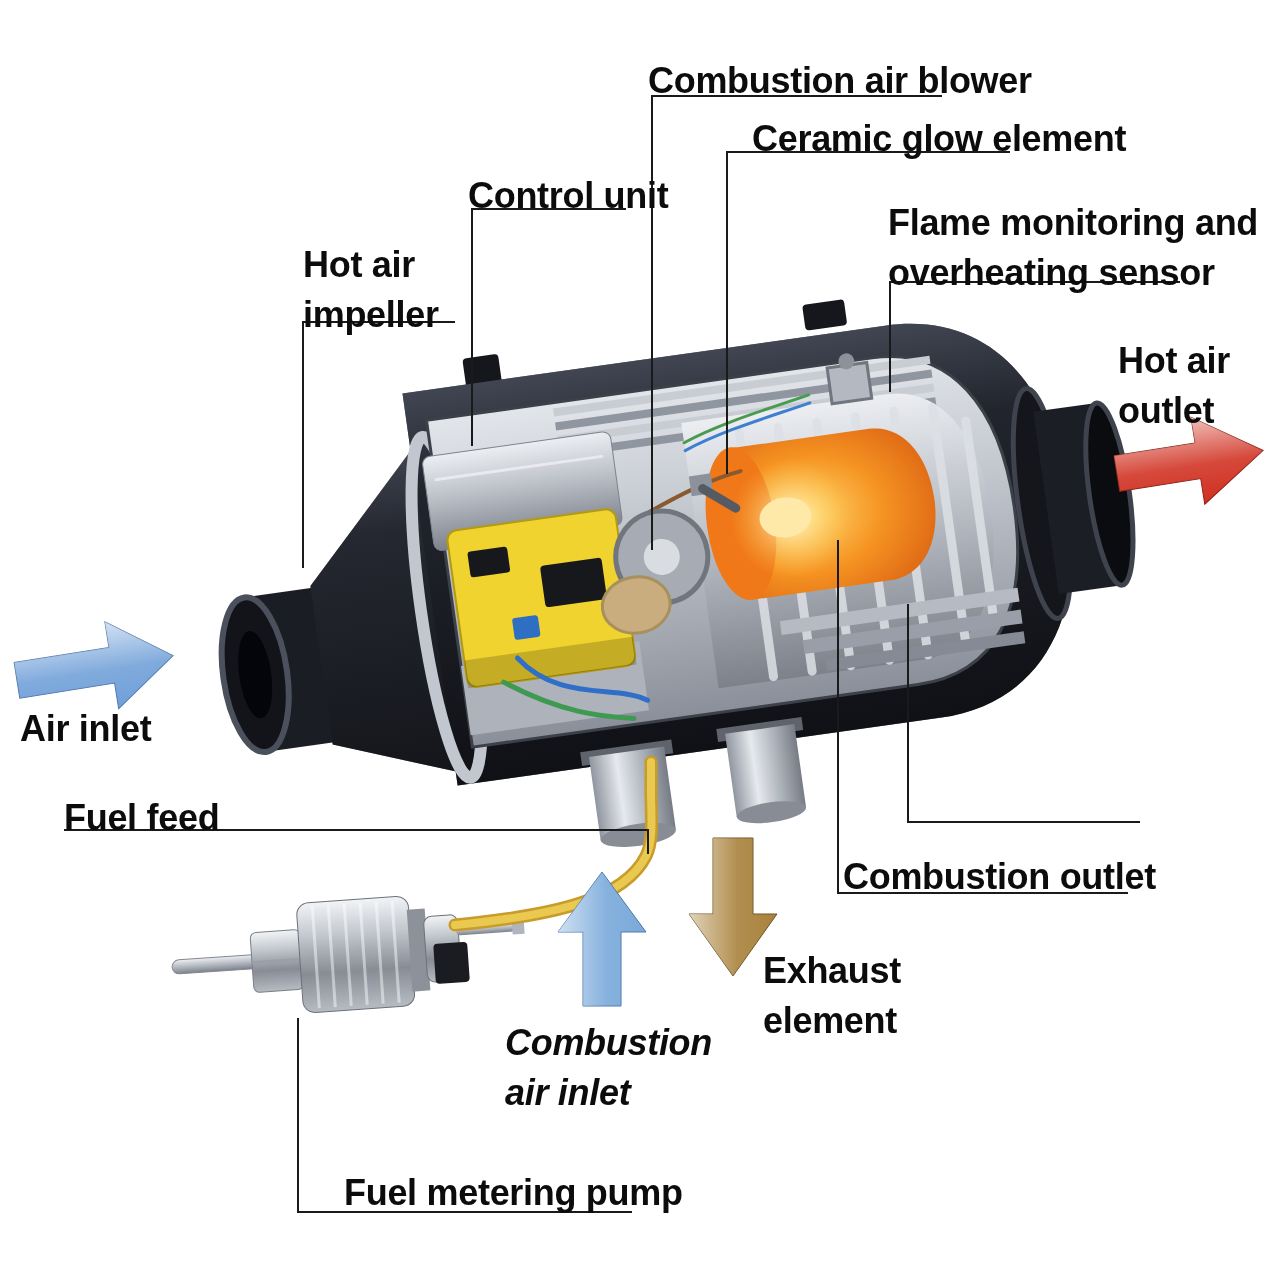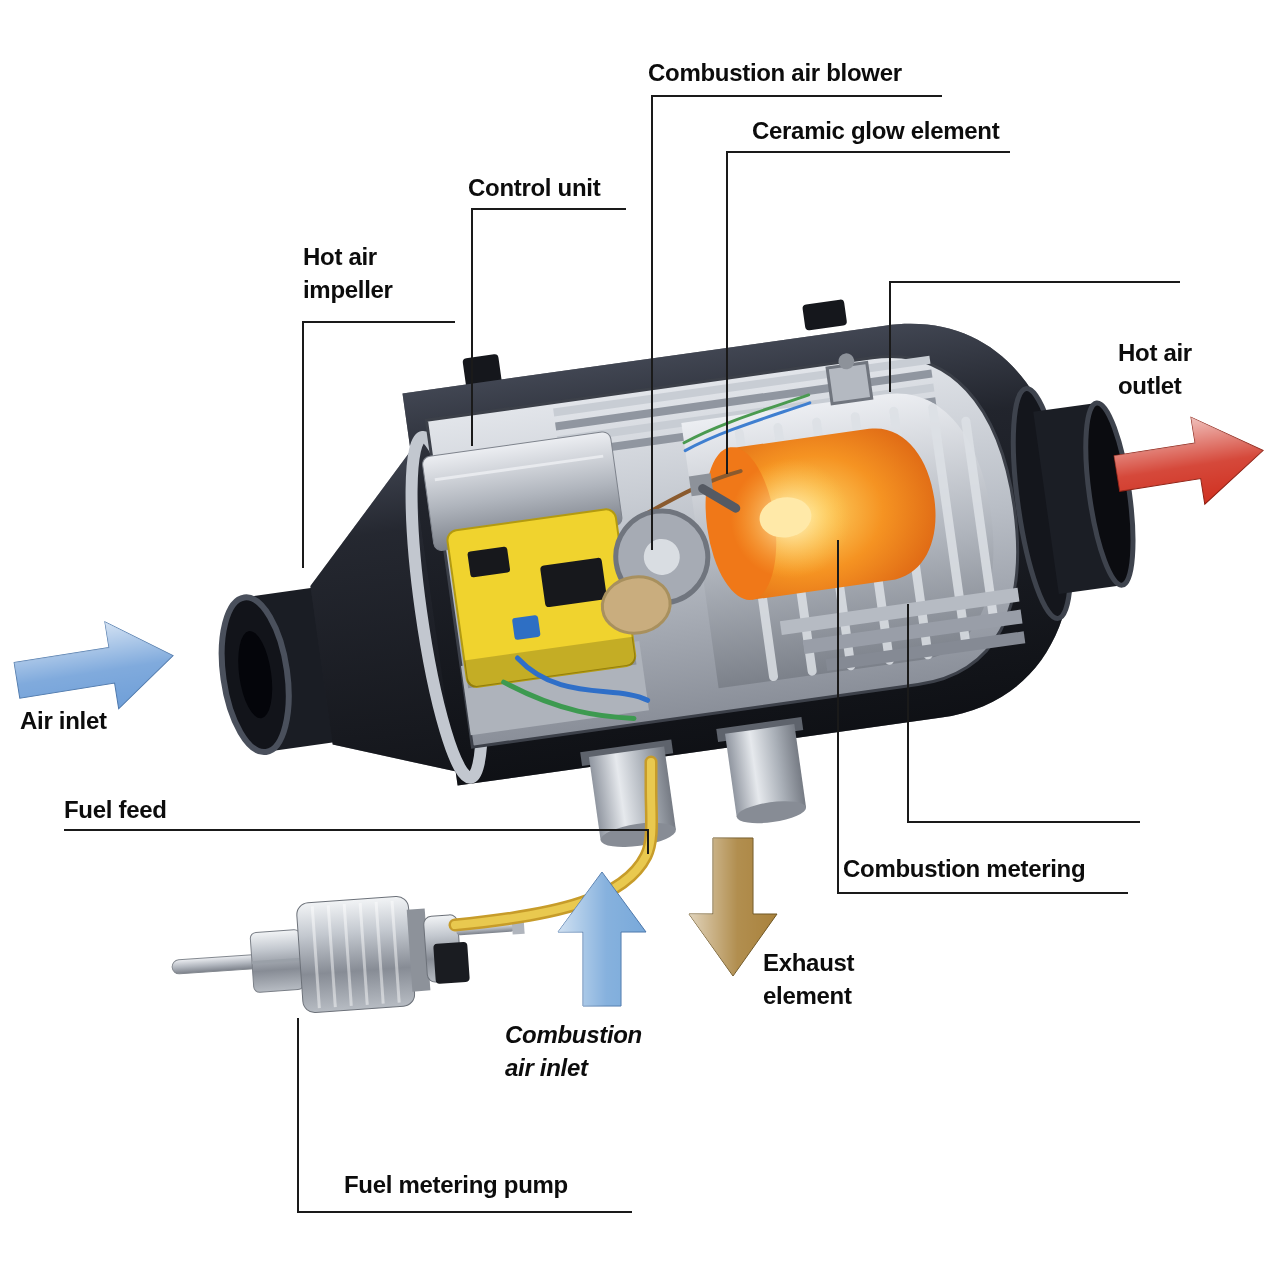--- a/index.html
+++ b/index.html
@@ -2,21 +2,21 @@
 <html><head>
 <meta charset="utf-8">
 <style>
   html,body{margin:0;padding:0;background:#ffffff;}
   .canvas{
     position:relative;width:1280px;height:1280px;background:#ffffff;
     overflow:hidden;font-family:"Liberation Sans",sans-serif;
   }
   svg.scene{position:absolute;left:0;top:0;width:1280px;height:1280px;}
   .lbl{
-    position:absolute;font-weight:700;font-size:24px;line-height:1.39;
+    position:absolute;font-weight:700;font-size:36px;line-height:1.39;
     color:#0c0c0c;white-space:pre-line;letter-spacing:-0.3px;
   }
   #lbl-blower   {left:648px; top:56px;}
   #lbl-glow     {left:716px; top:114px;margin-left:36px;}
   #lbl-control  {left:468px; top:171px;}
   #lbl-flame    {left:888px; top:198px;}
   #lbl-impeller {left:303px; top:240px;}
   #lbl-hotout   {left:1118px;top:336px;}
   #lbl-airinlet {left:20px;  top:704px;}
   #lbl-fuelfeed {left:64px;  top:793px;text-align:right;}
@@ -220,25 +220,27 @@
       <polyline points="64,830 648,830 648,854"></polyline>
       <polyline points="1140,822 908,822 908,604"></polyline>
       <polyline points="1128,893 838,893 838,540"></polyline>
       <polyline points="632,1212 298,1212 298,1018"></polyline>
     </g>
   </svg>
 
   <div class="lbl" id="lbl-blower">Combustion air blower</div>
   <div class="lbl" id="lbl-glow">Ceramic glow element</div>
   <div class="lbl" id="lbl-control">Control unit</div>
+  <div class="lbl" id="lbl-flame">Flame monitoring and
+overheating sensor</div>
   <div class="lbl" id="lbl-impeller">Hot air
 impeller</div>
   <div class="lbl" id="lbl-hotout">Hot air
 outlet</div>
   <div class="lbl" id="lbl-airinlet">Air inlet</div>
   <div class="lbl" id="lbl-fuelfeed">Fuel feed</div>
-  <div class="lbl" id="lbl-chamber">Combustion metering</div>
+  <div class="lbl" id="lbl-chamber">Combustion outlet</div>
   <div class="lbl" id="lbl-exhaust">Exhaust
 element</div>
   <div class="lbl" id="lbl-combair">Combustion
 air inlet</div>
   <div class="lbl" id="lbl-pump">Fuel metering pump</div>
 </div>
 
 </body></html>

